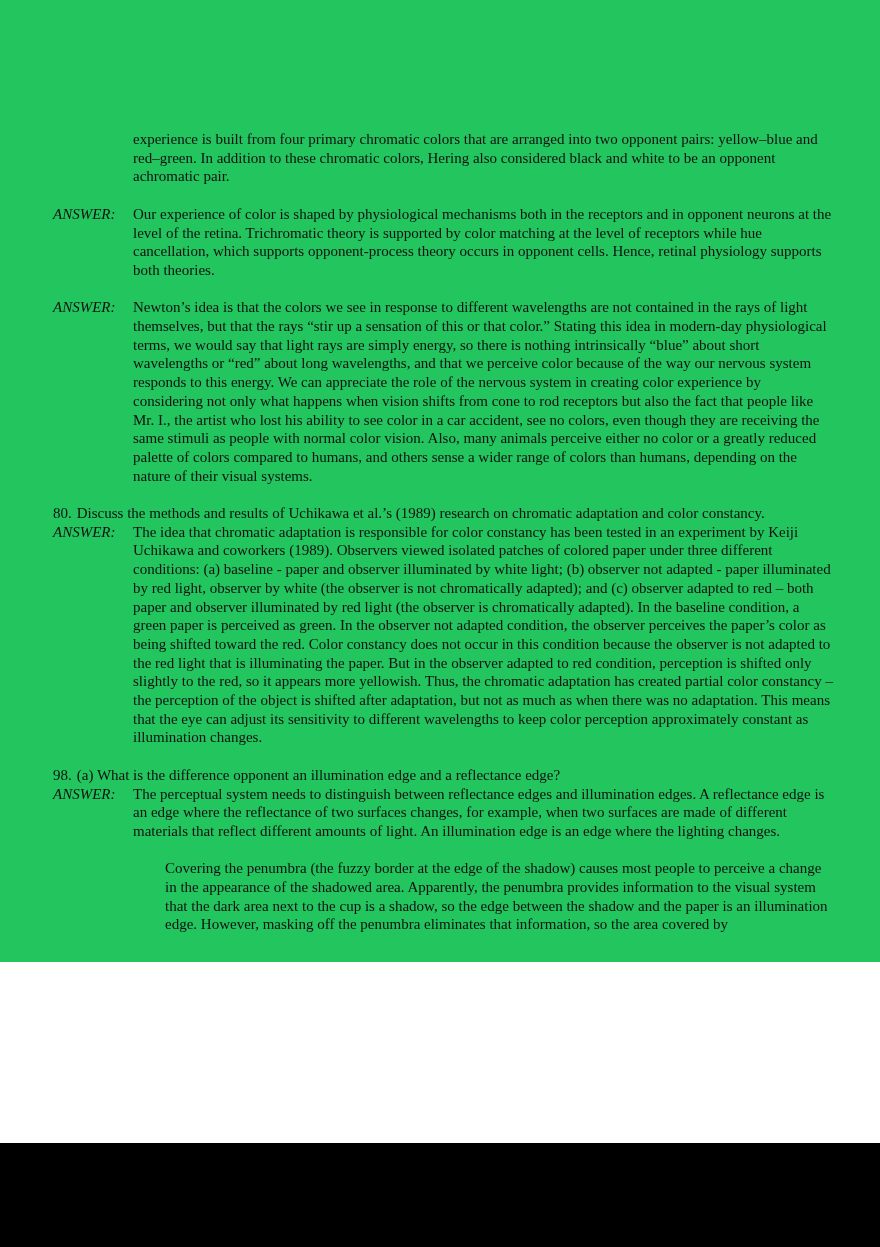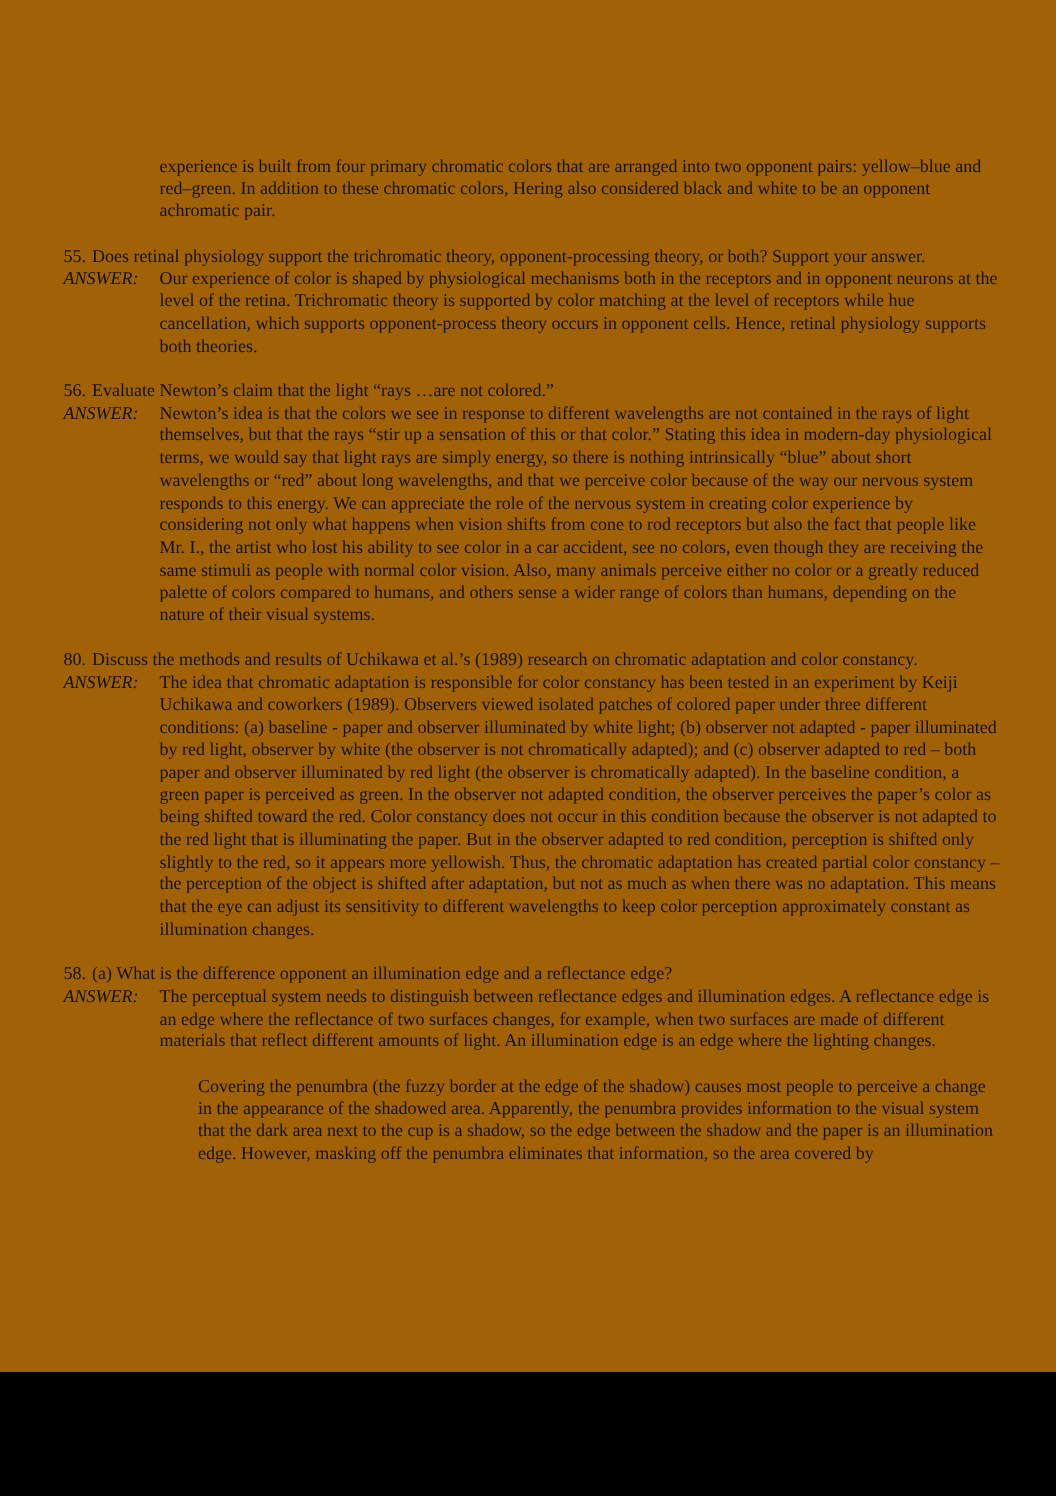--- a/index.html
+++ b/index.html
@@ -12,22 +12,22 @@
     position: relative;
     background: #ffffff;
     overflow: hidden;
     font-family: "Liberation Serif", "DejaVu Serif", serif;
     color: #111111;
   }
   .page {
     position: absolute;
     left: 0; top: 0;
     width: 880px;
-    height: 1143px;
-    background: #a16207;
+    height: 962px;
+    background: #22c55e;
     text-decoration: underline;
   }
   .content {
     position: absolute;
     left: 53px;
     top: 130px;
     width: 780px;
     font-size: 15px;
     line-height: 18.7px;
     text-align: left;
@@ -73,48 +73,46 @@
   }
 </style>
 </head>
 <body>
 
 <div class="page">
   <div class="content">
     <p class="intro">experience is built from four primary chromatic colors that are arranged into two opponent pairs: yellow–blue and red–green. In addition to these chromatic colors, Hering also considered black and white to be an opponent achromatic pair.</p>
     <div id="qa-list">
         <div class="qa">
-          <div class="qline"><span class="qnum">55.</span><span class="qtext">Does retinal physiology support the trichromatic theory, opponent-processing theory, or both? Support your answer.</span></div>
           <div class="answer">
             <div class="alabel">ANSWER:</div>
             <div class="abody">
               <p class="apara">Our experience of color is shaped by physiological mechanisms both in the receptors and in opponent neurons at the level of the retina. Trichromatic theory is supported by color matching at the level of receptors while hue cancellation, which supports opponent-process theory occurs in opponent cells. Hence, retinal physiology supports both theories.</p>
             </div>
           </div>
         </div>
         <div class="qa">
-          <div class="qline"><span class="qnum">56.</span><span class="qtext">Evaluate Newton’s claim that the light “rays …are not colored.”</span></div>
           <div class="answer">
             <div class="alabel">ANSWER:</div>
             <div class="abody">
               <p class="apara">Newton’s idea is that the colors we see in response to different wavelengths are not contained in the rays of light themselves, but that the rays “stir up a sensation of this or that color.” Stating this idea in modern-day physiological terms, we would say that light rays are simply energy, so there is nothing intrinsically “blue” about short wavelengths or “red” about long wavelengths, and that we perceive color because of the way our nervous system responds to this energy. We can appreciate the role of the nervous system in creating color experience by considering not only what happens when vision shifts from cone to rod receptors but also the fact that people like Mr. I., the artist who lost his ability to see color in a car accident, see no colors, even though they are receiving the same stimuli as people with normal color vision. Also, many animals perceive either no color or a greatly reduced palette of colors compared to humans, and others sense a wider range of colors than humans, depending on the nature of their visual systems.</p>
             </div>
           </div>
         </div>
         <div class="qa">
           <div class="qline"><span class="qnum">80.</span><span class="qtext">Discuss the methods and results of Uchikawa et al.’s (1989) research on chromatic adaptation and color constancy.</span></div>
           <div class="answer">
             <div class="alabel">ANSWER:</div>
             <div class="abody">
               <p class="apara">The idea that chromatic adaptation is responsible for color constancy has been tested in an experiment by Keiji Uchikawa and coworkers (1989). Observers viewed isolated patches of colored paper under three different conditions: (a) baseline - paper and observer illuminated by white light; (b) observer not adapted - paper illuminated by red light, observer by white (the observer is not chromatically adapted); and (c) observer adapted to red – both paper and observer illuminated by red light (the observer is chromatically adapted). In the baseline condition, a green paper is perceived as green. In the observer not adapted condition, the observer perceives the paper’s color as being shifted toward the red. Color constancy does not occur in this condition because the observer is not adapted to the red light that is illuminating the paper. But in the observer adapted to red condition, perception is shifted only slightly to the red, so it appears more yellowish. Thus, the chromatic adaptation has created partial color constancy – the perception of the object is shifted after adaptation, but not as much as when there was no adaptation. This means that the eye can adjust its sensitivity to different wavelengths to keep color perception approximately constant as illumination changes.</p>
             </div>
           </div>
         </div>
         <div class="qa">
-          <div class="qline"><span class="qnum">58.</span><span class="qtext">(a) What is the difference opponent an illumination edge and a reflectance edge?</span></div>
+          <div class="qline"><span class="qnum">98.</span><span class="qtext">(a) What is the difference opponent an illumination edge and a reflectance edge?</span></div>
           <div class="answer">
             <div class="alabel">ANSWER:</div>
             <div class="abody">
               <p class="apara">The perceptual system needs to distinguish between reflectance edges and illumination edges. A reflectance edge is an edge where the reflectance of two surfaces changes, for example, when two surfaces are made of different materials that reflect different amounts of light. An illumination edge is an edge where the lighting changes.</p>
               <p class="apara">Covering the penumbra (the fuzzy border at the edge of the shadow) causes most people to perceive a change in the appearance of the shadowed area. Apparently, the penumbra provides information to the visual system that the dark area next to the cup is a shadow, so the edge between the shadow and the paper is an illumination edge. However, masking off the penumbra eliminates that information, so the area covered by</p>
             </div>
           </div>
         </div>
       </div>
   </div>

